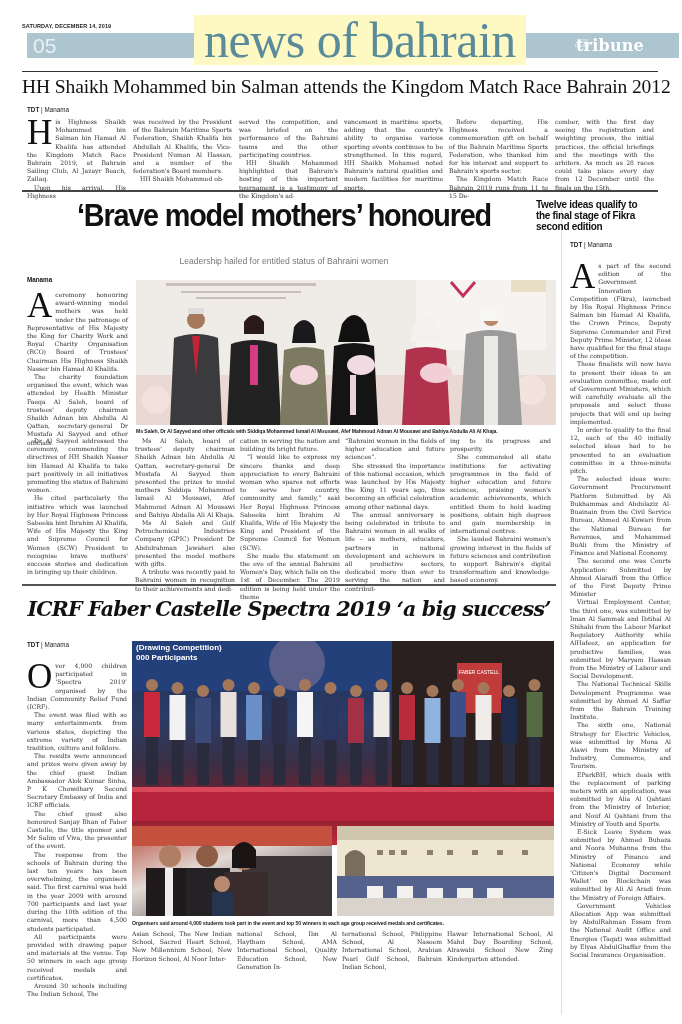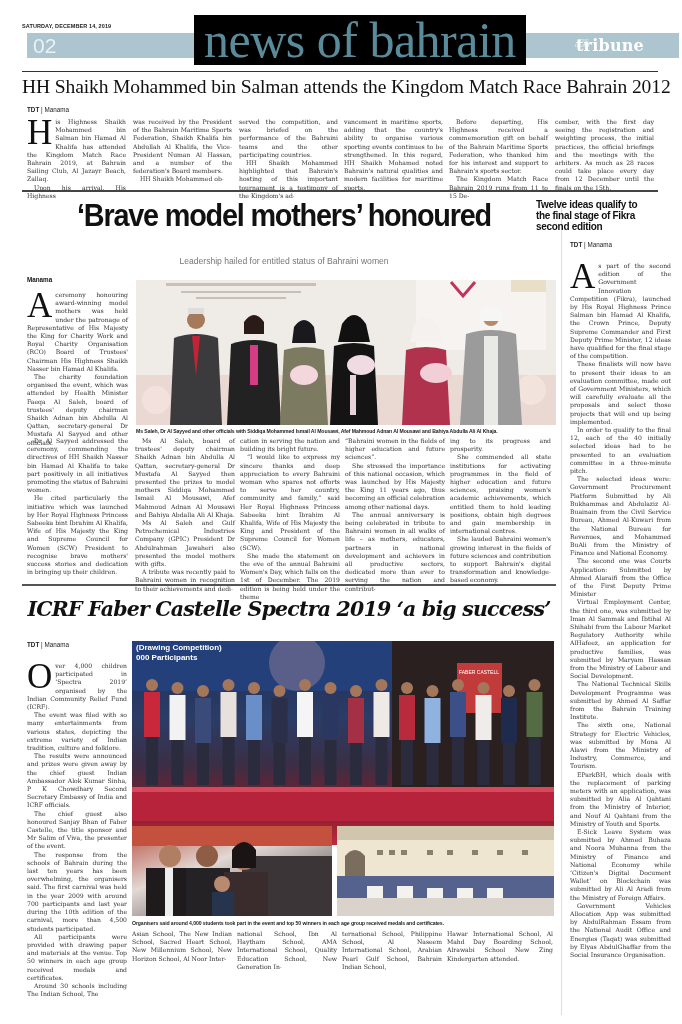--- a/index.html
+++ b/index.html
@@ -4,21 +4,21 @@
 <style>
   * { box-sizing: border-box; margin: 0; padding: 0; }
   html, body { width: 682px; height: 1024px; background: #fff; overflow: hidden; }
   body { position: relative; font-family: "DejaVu Serif", "Liberation Serif", serif; color: #222; }
   .abs { position: absolute; }
 
   
   .dateline { left: 22px; top: 23px; font-family: "Liberation Sans", sans-serif; font-size: 5.5px; font-weight: bold; letter-spacing: 0.1px; color: #222; }
   .mast-bar { left: 27px; top: 33px; width: 652px; height: 25px; background: #adc5cf; }
   .page-num { left: 33px; top: 34px; font-family: "Liberation Sans", sans-serif; font-size: 21px; font-weight: 300; color: #e9f1f4; line-height: 24px; }
-  .mast-title { left: 194px; top: 15px; font-family: "Liberation Serif", serif; font-size: 50px; color: #5a8b9b; line-height: 50px; letter-spacing: -0.5px; background: #000000; padding: 0 10px; white-space: nowrap; }
+  .mast-title { left: 194px; top: 15px; font-family: "Liberation Serif", serif; font-size: 50px; color: #5a8b9b; line-height: 50px; letter-spacing: -0.5px; background: #fef9c3; padding: 0 10px; white-space: nowrap; }
   .brand { left: 576px; top: 36px; font-family: "DejaVu Serif", serif; font-weight: bold; font-size: 16px; color: #ffffff; letter-spacing: 0.2px; }
   .brand-small { left: 575px; top: 38px; font-family: "Liberation Serif", serif; font-size: 5px; line-height: 5px; color: #eef5f8; width: 14px; text-align: right; }
   .rule-top { left: 22px; top: 71px; width: 636px; height: 1px; background: #333; }
 
   
   .h1 { left: 22px; top: 76px; width: 636px; text-align: center; font-family: "Liberation Serif", serif; font-size: 19.5px; font-weight: 500; color: #111; line-height: 22px; white-space: nowrap; letter-spacing: -0.1px; }
   .byline { font-family: "Liberation Sans", sans-serif; font-size: 6.3px; color: #222; }
   .byline b { font-weight: bold; }
   .body-col { font-size: 6.1px; line-height: 8.2px; color: #333; text-align: justify; hyphens: auto; }
   .body-col p { text-indent: 7px; }
@@ -42,21 +42,21 @@
   .photo2 { left: 132px; top: 641px; width: 422px; height: 204px; overflow: hidden; background: linear-gradient(180deg, #1c2f5b 0%, #2b3c66 38%, #3a2f46 60%, #7e1c2b 82%, #c02a3e 100%); }
   .photo3 { left: 132px; top: 826px; width: 200px; height: 90px; overflow: hidden; background: linear-gradient(160deg, #b74d3c 0%, #e2d8d4 40%, #3a3232 100%); }
   .photo4 { left: 337px; top: 826px; width: 217px; height: 90px; overflow: hidden; background: linear-gradient(180deg, #e8dfc6 0%, #efe6cf 45%, #cfc9c6 65%, #5b6ea6 85%, #d4cdc6 100%); }
   svg { display: block; }
 </style>
 </head>
 <body>
 
 <div class="abs dateline">SATURDAY, DECEMBER 14, 2019</div>
 <div class="abs mast-bar"></div>
-<div class="abs page-num">02</div>
+<div class="abs page-num">05</div>
 <div class="abs mast-title">news of bahrain</div>
 <div class="abs brand-small">THE DAILY</div>
 <div class="abs brand">tribune</div>
 <div class="abs rule-top"></div>
 
 <div class="abs h1">HH Shaikh Mohammed bin Salman attends the Kingdom Match Race Bahrain 2012</div>
 <div class="abs byline" style="left:27px;top:106px;">
   <b>TDT</b> | <span>Manama</span>
 </div>
 

